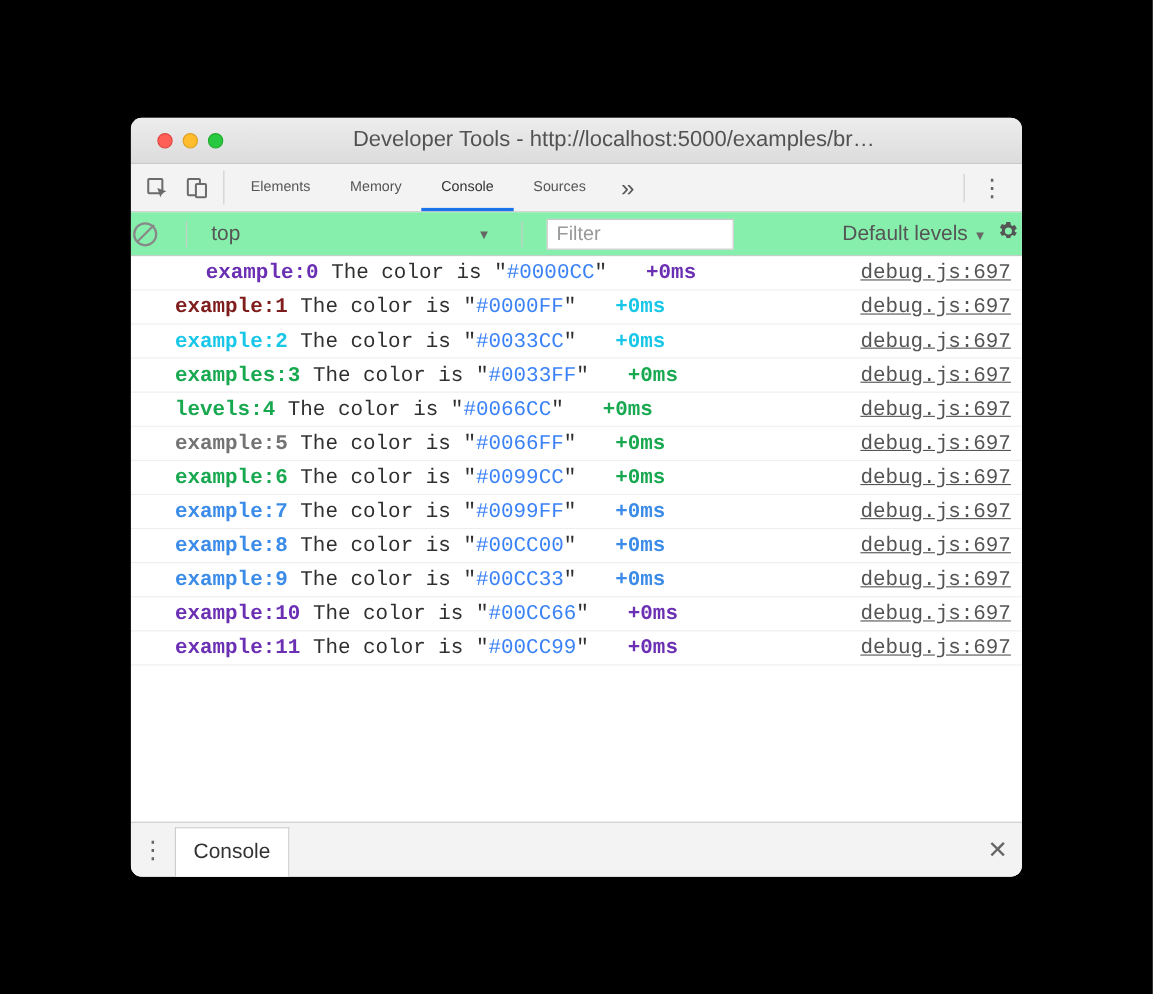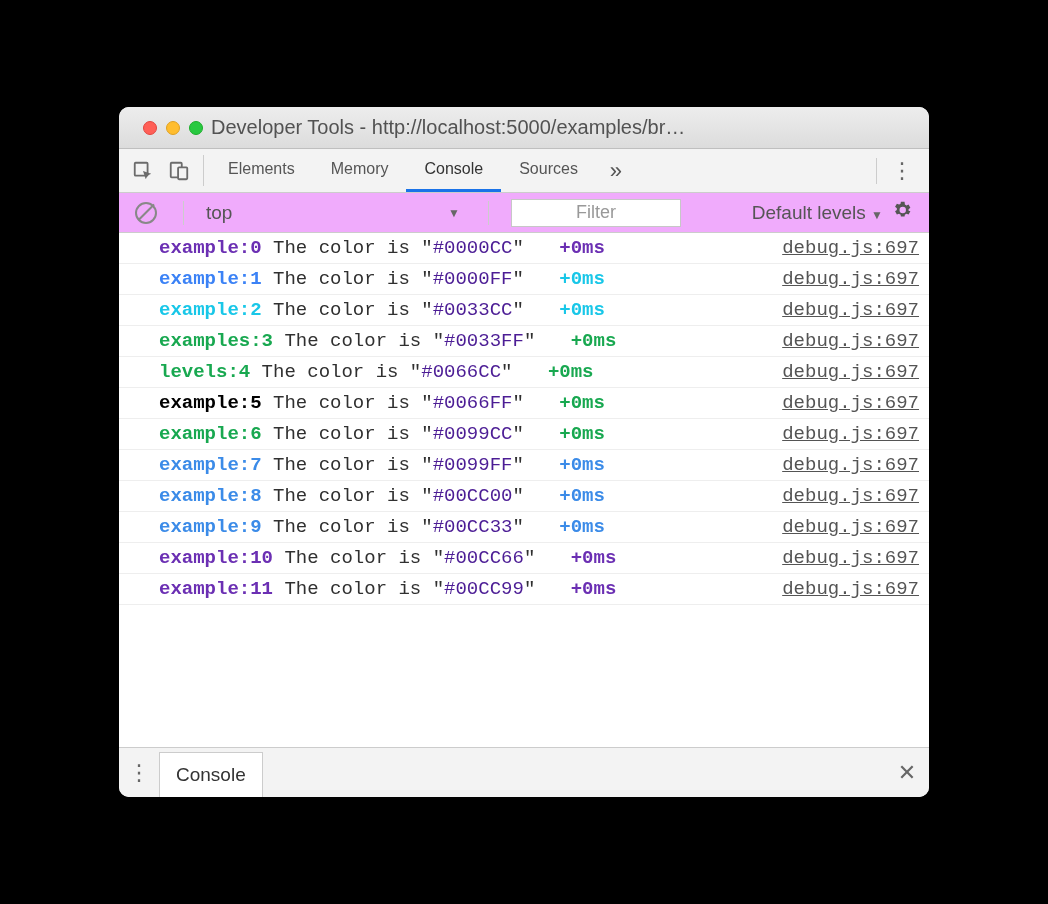--- a/index.html
+++ b/index.html
@@ -24,20 +24,21 @@
     position: relative;
   }
   .titlebar {
     height: 42px;
     background: linear-gradient(#ededed, #dcdcdc);
     border-bottom: 1px solid #bfbfbf;
     display: flex;
     align-items: center;
     padding: 0 24px;
     gap: 0;
+    text-align: center;
   }
   .traffic { display: flex; gap: 9px; margin-right: 8px; }
   .dot { width: 14px; height: 14px; border-radius: 50%; }
   .dot.red { background: #ff5f57; border: 1px solid #e24640; }
   .dot.yellow { background: #ffbd2e; border: 1px solid #dfa123; }
   .dot.green { background: #28c940; border: 1px solid #1dad2b; }
   .title {
     color: #525252;
     font-size: 20px;
     white-space: nowrap;
@@ -64,21 +65,21 @@
     width: 1px;
     background: #ccc;
     margin: 6px 6px;
   }
   .tabs { display: flex; align-items: stretch; }
   .tab {
     padding: 0 18px;
     display: flex;
     align-items: center;
     color: #555;
-    font-size: 16px;
+    font-size: 13px;
     cursor: pointer;
     border-bottom: 3px solid transparent;
   }
   .tab.active {
     color: #333;
     border-bottom: 3px solid #1a73e8;
   }
   .more {
     width: 40px;
     display: flex;
@@ -102,25 +103,25 @@
     height: 26px;
     background: #ccc;
     margin-right: 14px;
   }
 
   .filterbar {
     height: 40px;
     border-bottom: 1px solid #ccc;
     display: flex;
     align-items: center;
-    padding: 0 16px;
+    padding: 0 2px;
     gap: 22px;
     color: #555;
     font-size: 19px;
-    background: #f0abfc;
+    background: #86efac;
   }
   .nosym {
     width: 22px; height: 22px; border: 2px solid #888; border-radius: 50%;
     position: relative;
     margin-right: 4px;
   }
   .nosym::after {
     content: "";
     position: absolute;
     width: 2px; height: 22px; background: #888;
@@ -136,21 +137,20 @@
     padding-right: 6px;
   }
   .tri { color: #666; font-size: 12px; }
   .filterinput {
     width: 170px;
     height: 28px;
     border: 1px solid #c7c7c7;
     padding: 0 8px;
     font-size: 18px;
     color: #333;
-    text-align: center;
   }
   .filterinput::placeholder { color: #999; }
   .levels {
     flex: 1;
     display: flex;
     justify-content: flex-end;
     align-items: center;
     gap: 8px;
   }
 
@@ -170,21 +170,21 @@
   }
   .row .msg { flex: 1; }
   .row .src {
     color: #545454;
     text-decoration: underline;
     cursor: pointer;
     margin-left: 36px;
   }
   .ns { font-weight: bold; }
   .mtext { color: #303030; }
-  .colorcode { color: #4c1d95; }
+  .colorcode { color: #3b82f6; }
   .timing { font-weight: bold; margin-left: 24px; }
 
   .drawer {
     border-top: 1px solid #ccc;
     height: 50px;
     display: flex;
     align-items: stretch;
     background: #f3f3f3;
   }
   .drawer .segm {
@@ -266,26 +266,26 @@
       </span>
       <span>
         <svg class="ico" viewBox="0 0 24 24" fill="#555">
             <path d="M19.14,12.94a7.14,7.14,0,0,0,0-1.88l2-1.55-2-3.46-2.35.94a7.23,7.23,0,0,0-1.63-.94L14.8,3H10.8l-.4,2.05a7.23,7.23,0,0,0-1.63.94L6.42,5.05l-2,3.46,2,1.55a7.14,7.14,0,0,0,0,1.88l-2,1.55,2,3.46,2.35-.94a7.23,7.23,0,0,0,1.63.94l.4,2.05h4l.4-2.05a7.23,7.23,0,0,0,1.63-.94l2.35.94,2-3.46ZM12.8,15.5A3.5,3.5,0,1,1,16.3,12,3.5,3.5,0,0,1,12.8,15.5Z"></path>
           </svg>
       </span>
     </div>
   </div>
 
   <div class="console" id="console-rows">
-      <div class="row"><span class="msg"><span class="ns" style="color: rgb(107, 47, 179);">example:0</span><span class="mtext"> The color is "</span><span class="colorcode">#0000CC</span><span class="mtext">" </span><span class="timing" style="color: rgb(107, 47, 179);">+0ms</span></span><span class="src">debug.js:697</span></div>
-      <div class="row"><span class="msg"><span class="ns" style="color: #3b82f6;">example:1</span><span class="mtext"> The color is "</span><span class="colorcode">#0000FF</span><span class="mtext">" </span><span class="timing" style="color: rgb(24, 199, 232);">+0ms</span></span><span class="src">debug.js:697</span></div>
+      <div class="row"><span class="msg"><span class="ns" style="color: rgb(107, 47, 179); margin-left: 28px;">example:0</span><span class="mtext"> The color is "</span><span class="colorcode">#0000CC</span><span class="mtext">" </span><span class="timing" style="color: rgb(107, 47, 179);">+0ms</span></span><span class="src">debug.js:697</span></div>
+      <div class="row"><span class="msg"><span class="ns" style="color: #7f1d1d;">example:1</span><span class="mtext"> The color is "</span><span class="colorcode">#0000FF</span><span class="mtext">" </span><span class="timing" style="color: rgb(24, 199, 232);">+0ms</span></span><span class="src">debug.js:697</span></div>
       <div class="row"><span class="msg"><span class="ns" style="color: rgb(24, 199, 232);">example:2</span><span class="mtext"> The color is "</span><span class="colorcode">#0033CC</span><span class="mtext">" </span><span class="timing" style="color: rgb(24, 199, 232);">+0ms</span></span><span class="src">debug.js:697</span></div>
       <div class="row"><span class="msg"><span class="ns" style="color: rgb(24, 168, 80);">examples:3</span><span class="mtext"> The color is "</span><span class="colorcode">#0033FF</span><span class="mtext">" </span><span class="timing" style="color: rgb(24, 168, 80);">+0ms</span></span><span class="src">debug.js:697</span></div>
       <div class="row"><span class="msg"><span class="ns" style="color: rgb(24, 168, 80);">levels:4</span><span class="mtext"> The color is "</span><span class="colorcode">#0066CC</span><span class="mtext">" </span><span class="timing" style="color: rgb(24, 168, 80);">+0ms</span></span><span class="src">debug.js:697</span></div>
-      <div class="row"><span class="msg"><span class="ns" style="color: #000000; margin-top: 28px;">example:5</span><span class="mtext"> The color is "</span><span class="colorcode">#0066FF</span><span class="mtext">" </span><span class="timing" style="color: rgb(24, 168, 80);">+0ms</span></span><span class="src">debug.js:697</span></div>
+      <div class="row"><span class="msg"><span class="ns" style="color: #737373; margin-top: 28px;">example:5</span><span class="mtext"> The color is "</span><span class="colorcode">#0066FF</span><span class="mtext">" </span><span class="timing" style="color: rgb(24, 168, 80);">+0ms</span></span><span class="src">debug.js:697</span></div>
       <div class="row"><span class="msg"><span class="ns" style="color: rgb(24, 168, 80);">example:6</span><span class="mtext"> The color is "</span><span class="colorcode">#0099CC</span><span class="mtext">" </span><span class="timing" style="color: rgb(24, 168, 80);">+0ms</span></span><span class="src">debug.js:697</span></div>
       <div class="row"><span class="msg"><span class="ns" style="color: rgb(59, 139, 232);">example:7</span><span class="mtext"> The color is "</span><span class="colorcode">#0099FF</span><span class="mtext">" </span><span class="timing" style="color: rgb(59, 139, 232);">+0ms</span></span><span class="src">debug.js:697</span></div>
       <div class="row"><span class="msg"><span class="ns" style="color: rgb(59, 139, 232);">example:8</span><span class="mtext"> The color is "</span><span class="colorcode">#00CC00</span><span class="mtext">" </span><span class="timing" style="color: rgb(59, 139, 232);">+0ms</span></span><span class="src">debug.js:697</span></div>
       <div class="row"><span class="msg"><span class="ns" style="color: rgb(59, 139, 232);">example:9</span><span class="mtext"> The color is "</span><span class="colorcode">#00CC33</span><span class="mtext">" </span><span class="timing" style="color: rgb(59, 139, 232);">+0ms</span></span><span class="src">debug.js:697</span></div>
       <div class="row"><span class="msg"><span class="ns" style="color: rgb(107, 47, 179);">example:10</span><span class="mtext"> The color is "</span><span class="colorcode">#00CC66</span><span class="mtext">" </span><span class="timing" style="color: rgb(107, 47, 179);">+0ms</span></span><span class="src">debug.js:697</span></div>
       <div class="row"><span class="msg"><span class="ns" style="color: rgb(107, 47, 179);">example:11</span><span class="mtext"> The color is "</span><span class="colorcode">#00CC99</span><span class="mtext">" </span><span class="timing" style="color: rgb(107, 47, 179);">+0ms</span></span><span class="src">debug.js:697</span></div>
     </div>
 
   <div class="drawer">
     <div class="segm kebab2">⋮</div>

